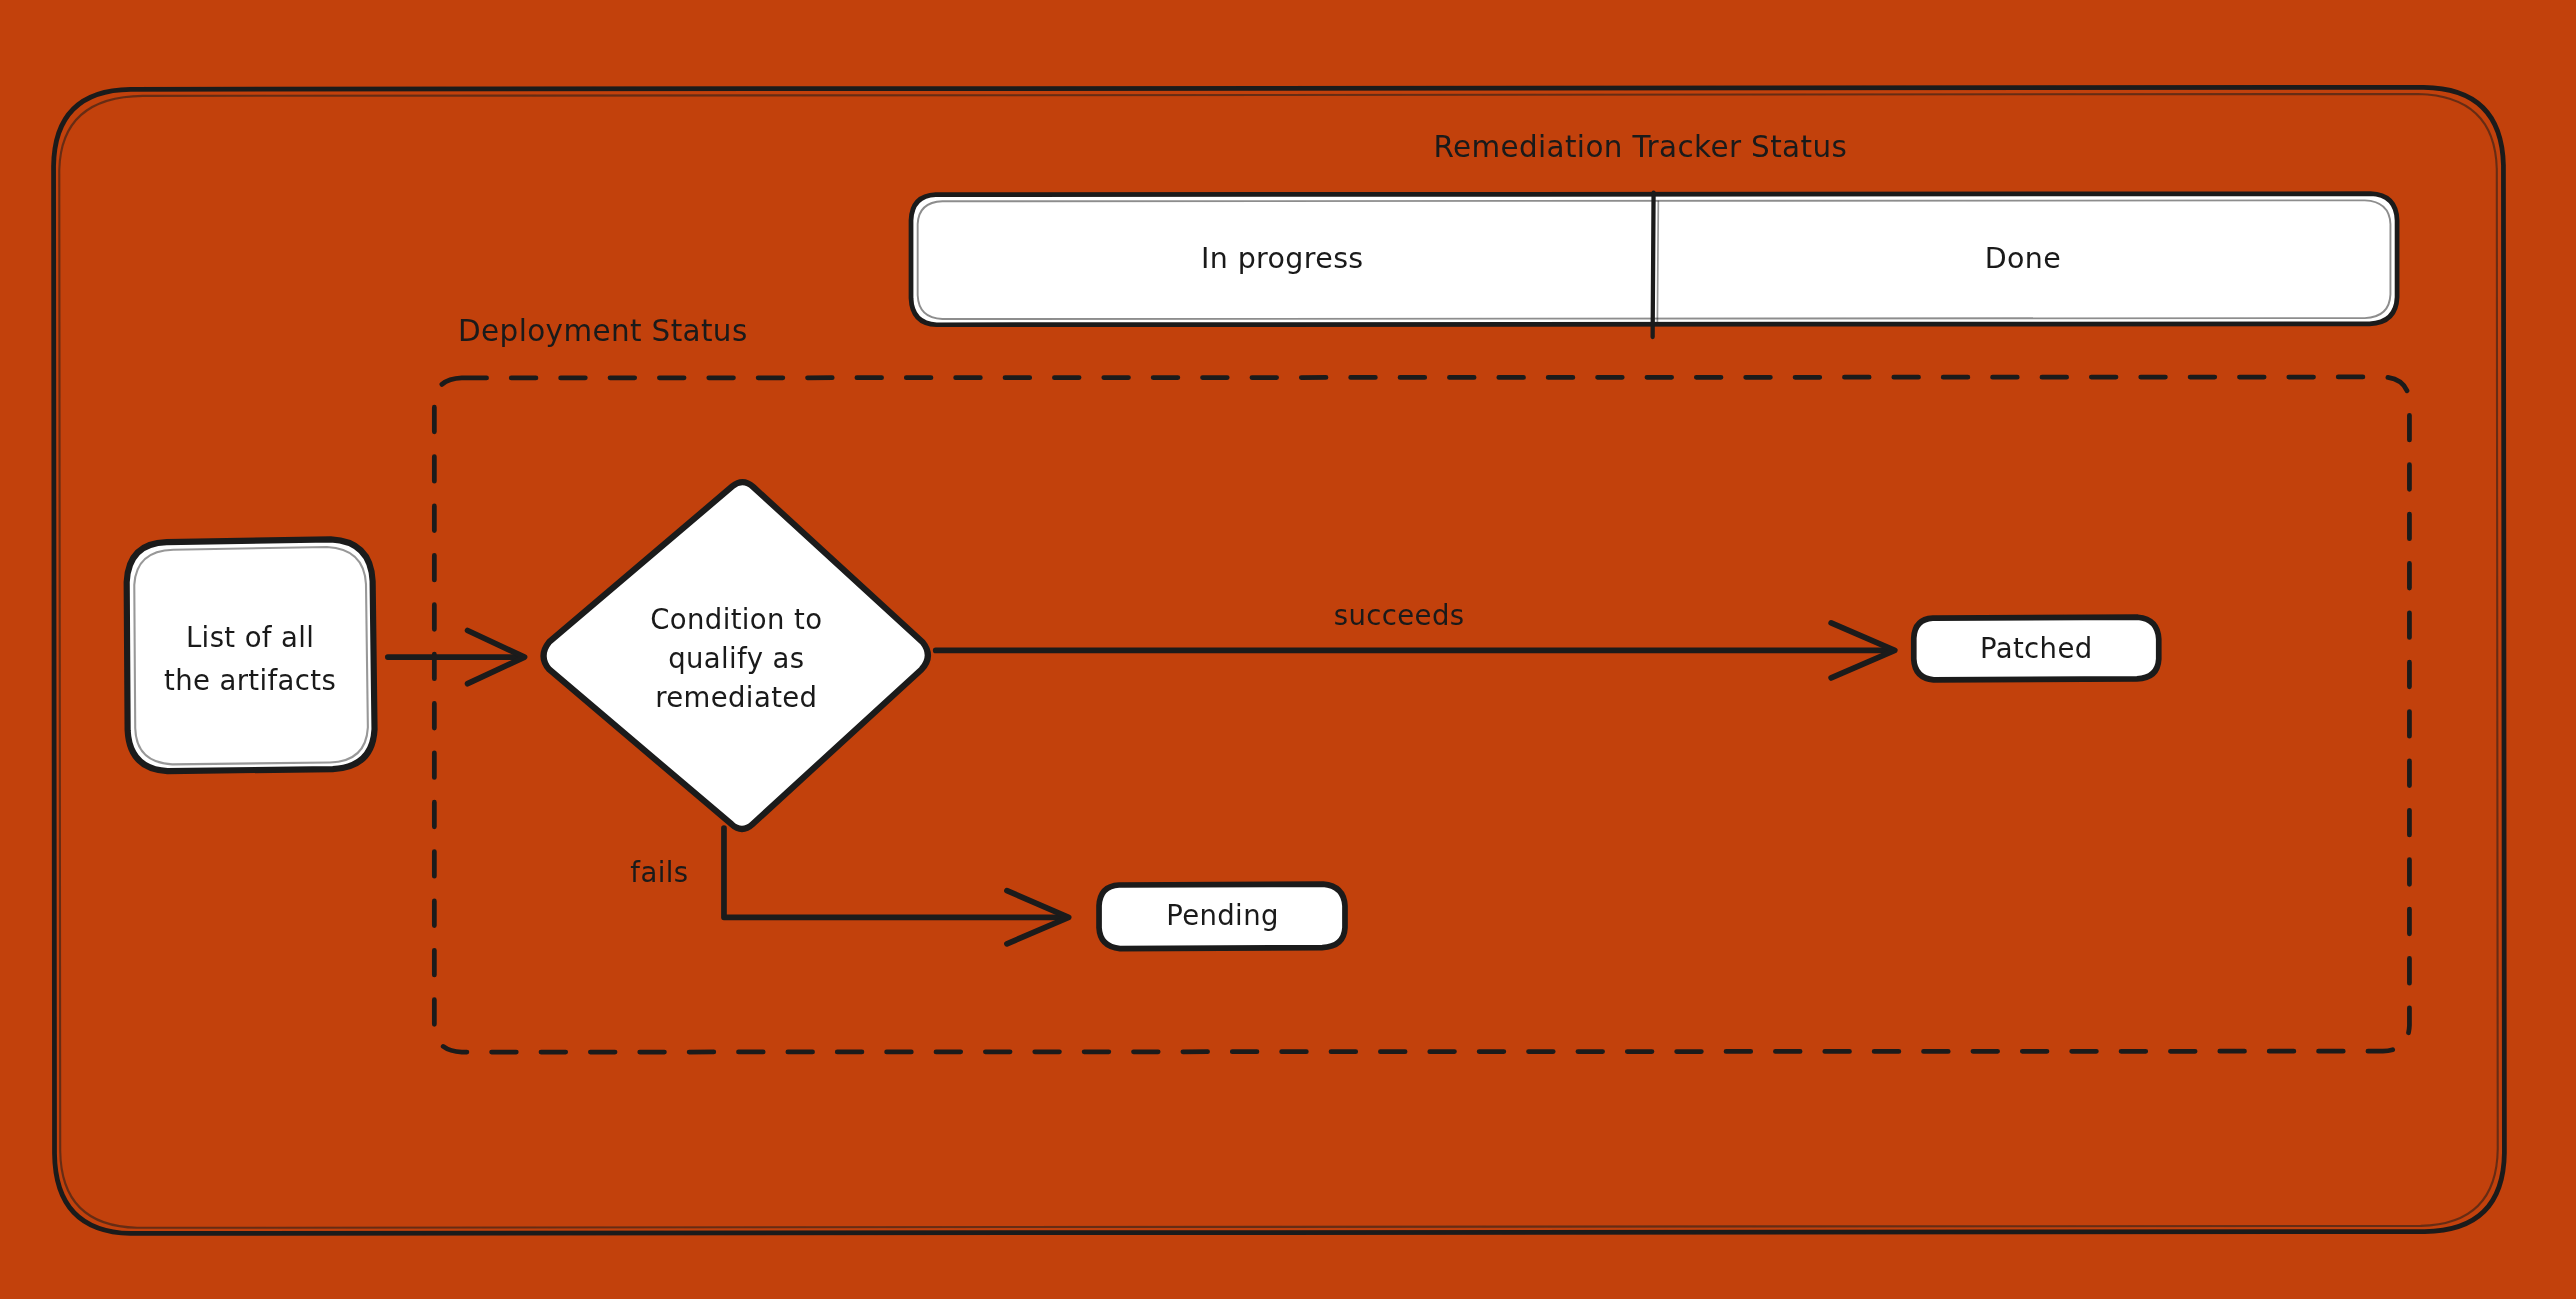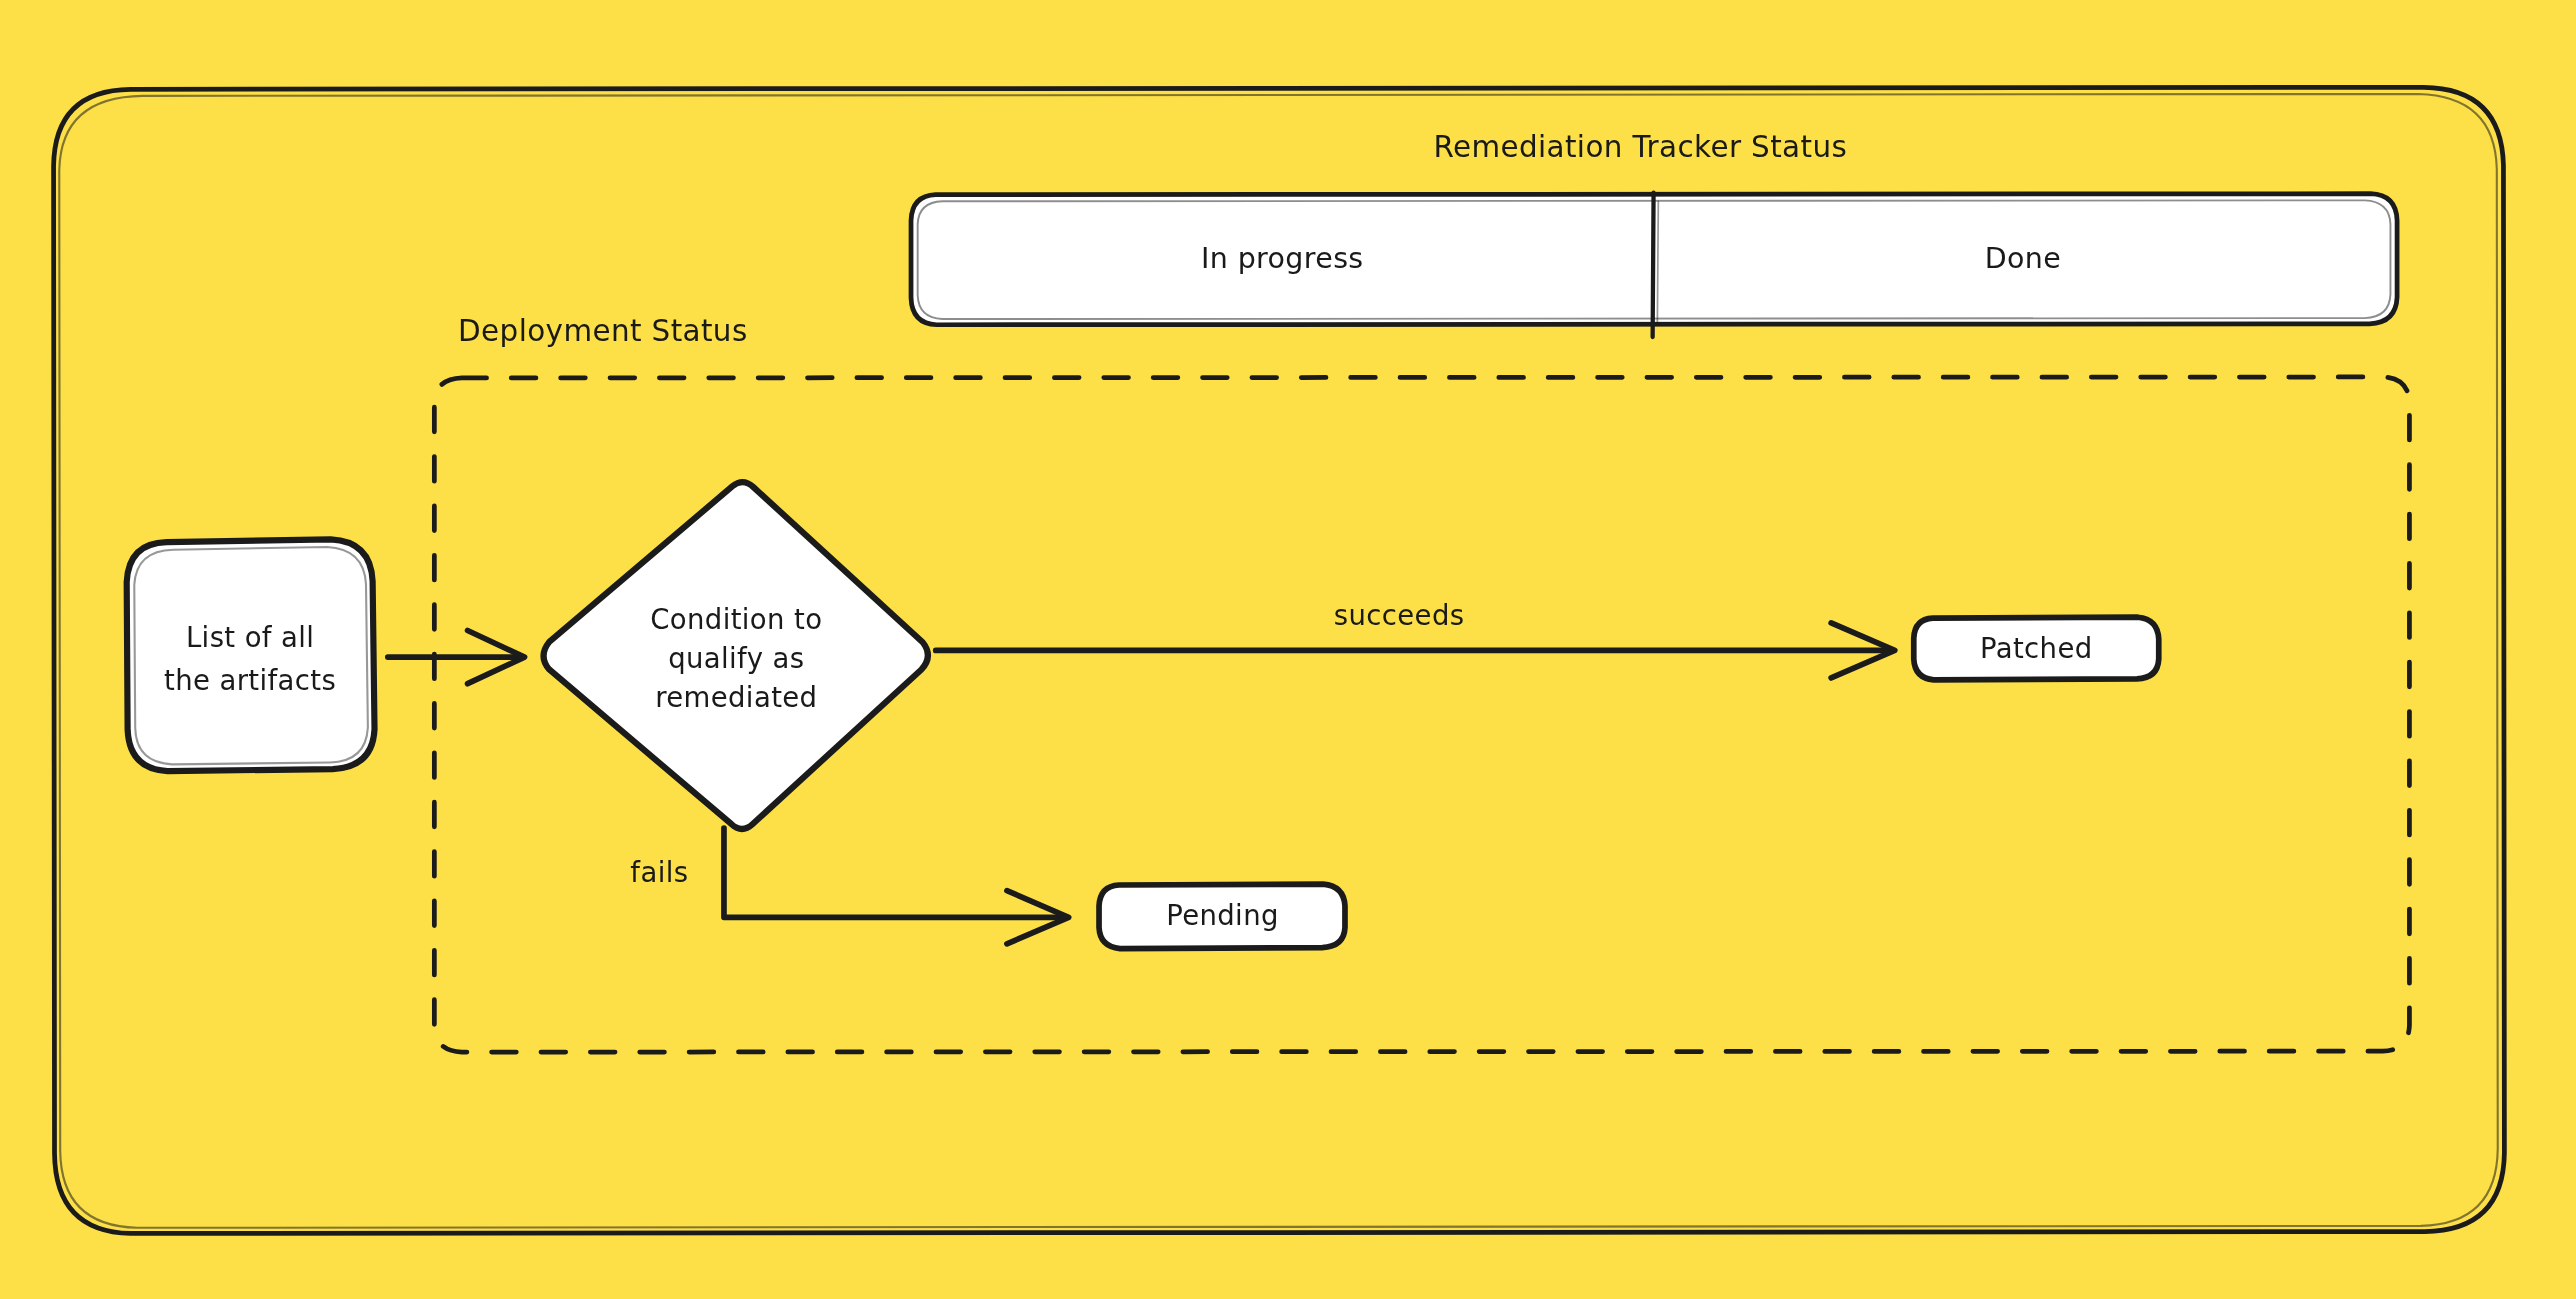--- a/index.html
+++ b/index.html
@@ -10,21 +10,21 @@
   body {
     width: 2576px;
     height: 1299px;
     overflow: hidden;
     font-family: "DejaVu Sans", sans-serif;
   }
   #stage {
     position: relative;
     width: 2576px;
     height: 1299px;
-    background: #fde047;
+    background: #c2410c;
   }
   #diagram-svg {
     position: absolute;
     left: 0;
     top: 0;
     width: 2576px;
     height: 1299px;
   }
   .hand-text {
     font-family: "DejaVu Sans", sans-serif;

